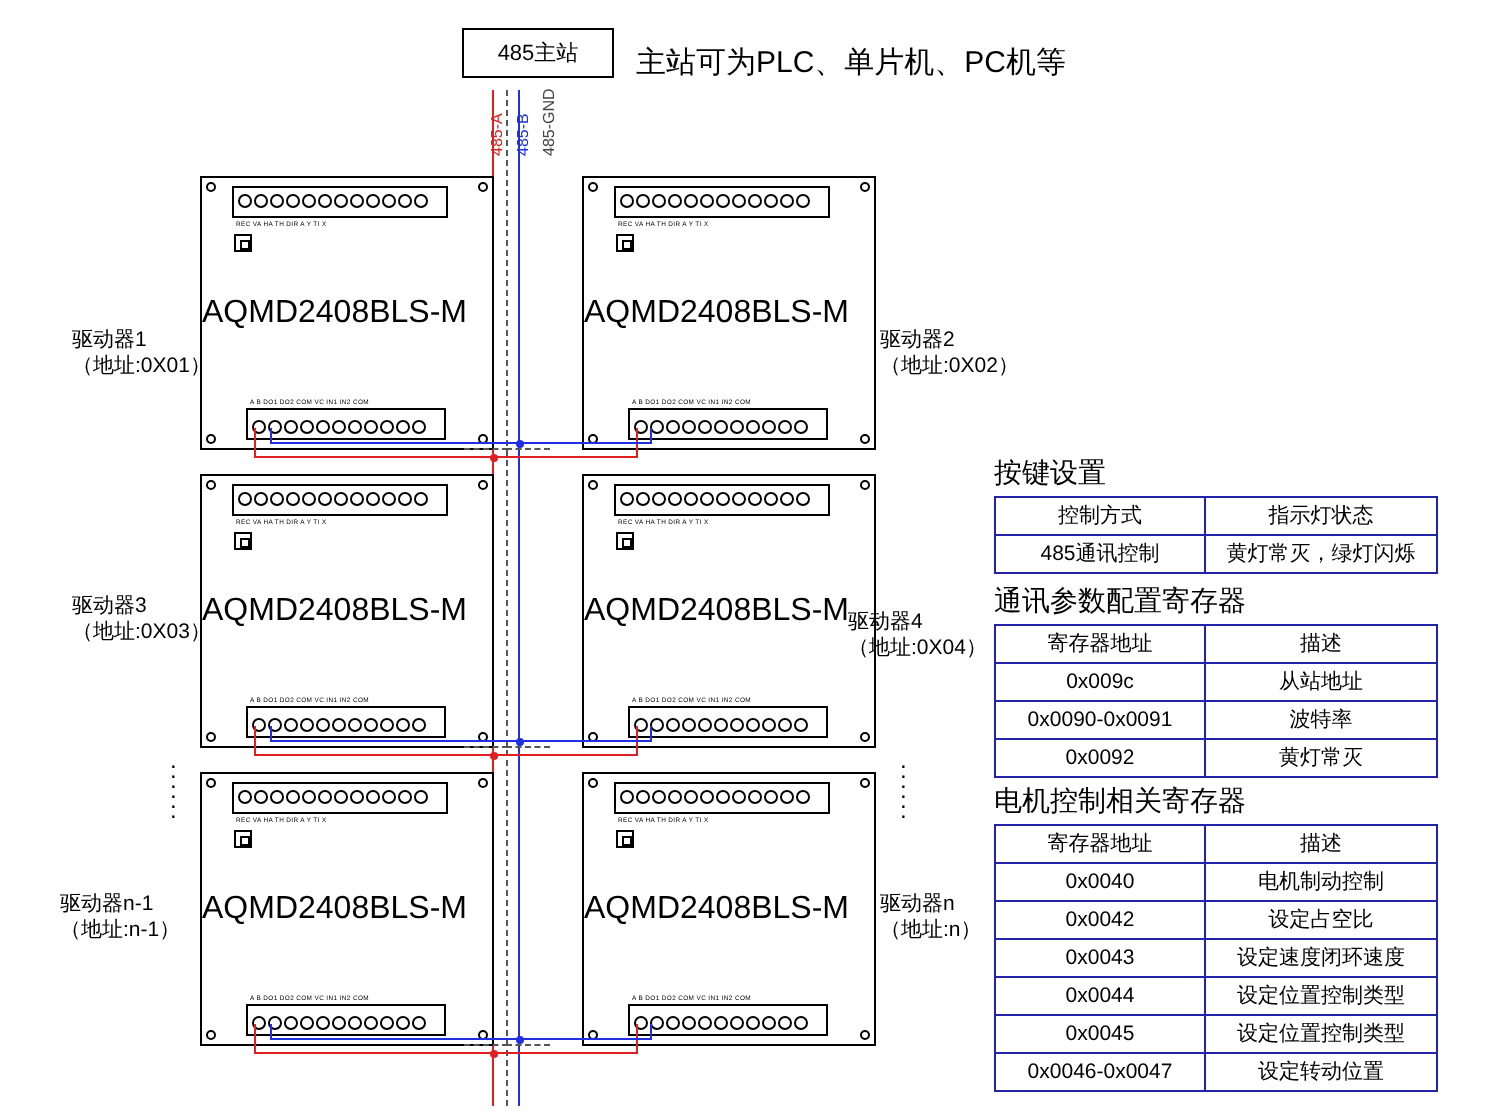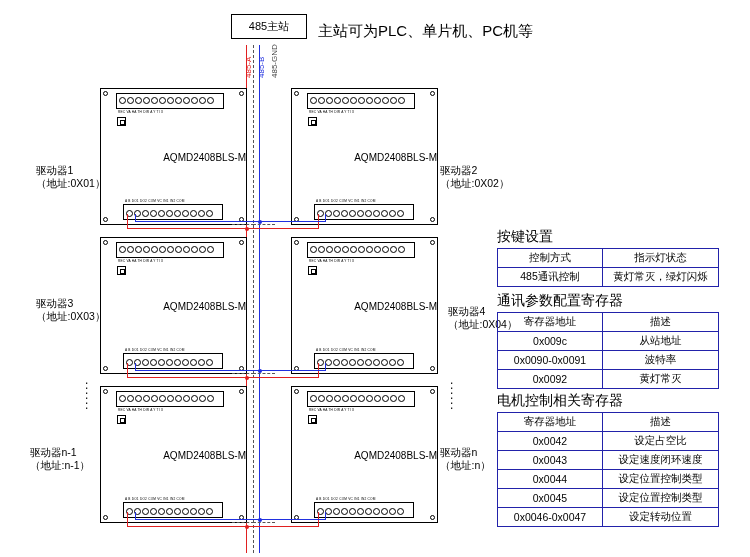--- a/index.html
+++ b/index.html
@@ -1,20 +1,20 @@
 <!DOCTYPE html>
 <html><head>
 <meta charset="utf-8">
 <style>
   html,body{margin:0;padding:0;}
   body{width:750px;height:557px;background:#ffffff;font-family:"Liberation Sans",sans-serif;font-size:11px;color:#000;position:relative;overflow:hidden;}
   .master{position:absolute;border:1px solid #000;background:#fff;text-align:center;font-size:11px;padding:4px 0;width:74px;}
   .note{position:absolute;font-size:15px;}
   .drv{position:absolute;border:1px solid #000;background:#fff;}
-  .drv .title{position:absolute;width:100%;text-align:right;font-size:10px;top:50%;transform:translateY(-50%);}
+  .drv .title{position:absolute;width:100%;text-align:left;font-size:16px;top:50%;transform:translateY(-50%);}
   .hdr{position:absolute;border:1px solid #000;background:#fff;box-sizing:border-box;}
   .pins{position:absolute;display:flex;align-items:center;}
   .pin{width:7px;height:7px;border:1px solid #000;border-radius:50%;box-sizing:border-box;margin-right:1px;background:#fff;}
   .pinlbl{position:absolute;font-size:3.2px;letter-spacing:.2px;white-space:nowrap;color:#000;}
   .sq{position:absolute;width:9px;height:9px;border:1px solid #000;box-sizing:border-box;}
   .sq:after{content:"";position:absolute;left:2px;top:2px;width:3px;height:3px;border:1px solid #000;}
   .corner{position:absolute;width:5px;height:5px;border:1px solid #000;border-radius:50%;box-sizing:border-box;background:#fff;}
   .lbl{position:absolute;font-size:10.5px;line-height:13px;white-space:nowrap;}
   .wireR{position:absolute;background:#e02020;}
   .wireB{position:absolute;background:#2030e0;}
@@ -208,21 +208,21 @@
       <div class="pin"></div>
       <div class="pin"></div>
       <div class="pin"></div>
       <div class="pin"></div>
       <div class="pin"></div>
       <div class="pin"></div>
       <div class="pin"></div>
   </div>
   <div class="pinlbl" style="left:24px;bottom:21px;">A B DO1 DO2 COM VC IN1 IN2 COM</div>
 </div>
-<div class="lbl" style="left:448px;top:305px;">
+<div class="lbl" style="left:424px;top:305px;">
   <div>驱动器4</div>
   <div>（地址:0X04）</div>
 </div>
 
 <div class="drv" style="left:100px;top:386px;width:145px;height:135px;">
   <div class="corner" style="left:2px;top:2px;"></div>
   <div class="corner" style="right:2px;top:2px;"></div>
   <div class="corner" style="left:2px;bottom:2px;"></div>
   <div class="corner" style="right:2px;bottom:2px;"></div>
   <div class="hdr" style="left:15px;top:4px;width:108px;height:16px;"></div>
@@ -389,20 +389,24 @@
   </table>
 
 <div class="sect" style="left:497px;top:392px;">电机控制相关寄存器</div>
 <table class="t" style="left:497px;top:412px;width:222px;">
   <tbody>
       <tr>
     <td class="h" style="width:96px;">寄存器地址</td>
     <td class="h">描述</td>
   </tr>
   <tr>
+    <td>0x0040</td>
+    <td>电机制动控制</td>
+  </tr>
+  <tr>
     <td>0x0042</td>
     <td>设定占空比</td>
   </tr>
   <tr>
     <td>0x0043</td>
     <td>设定速度闭环速度</td>
   </tr>
   <tr>
     <td>0x0044</td>
     <td>设定位置控制类型</td>

